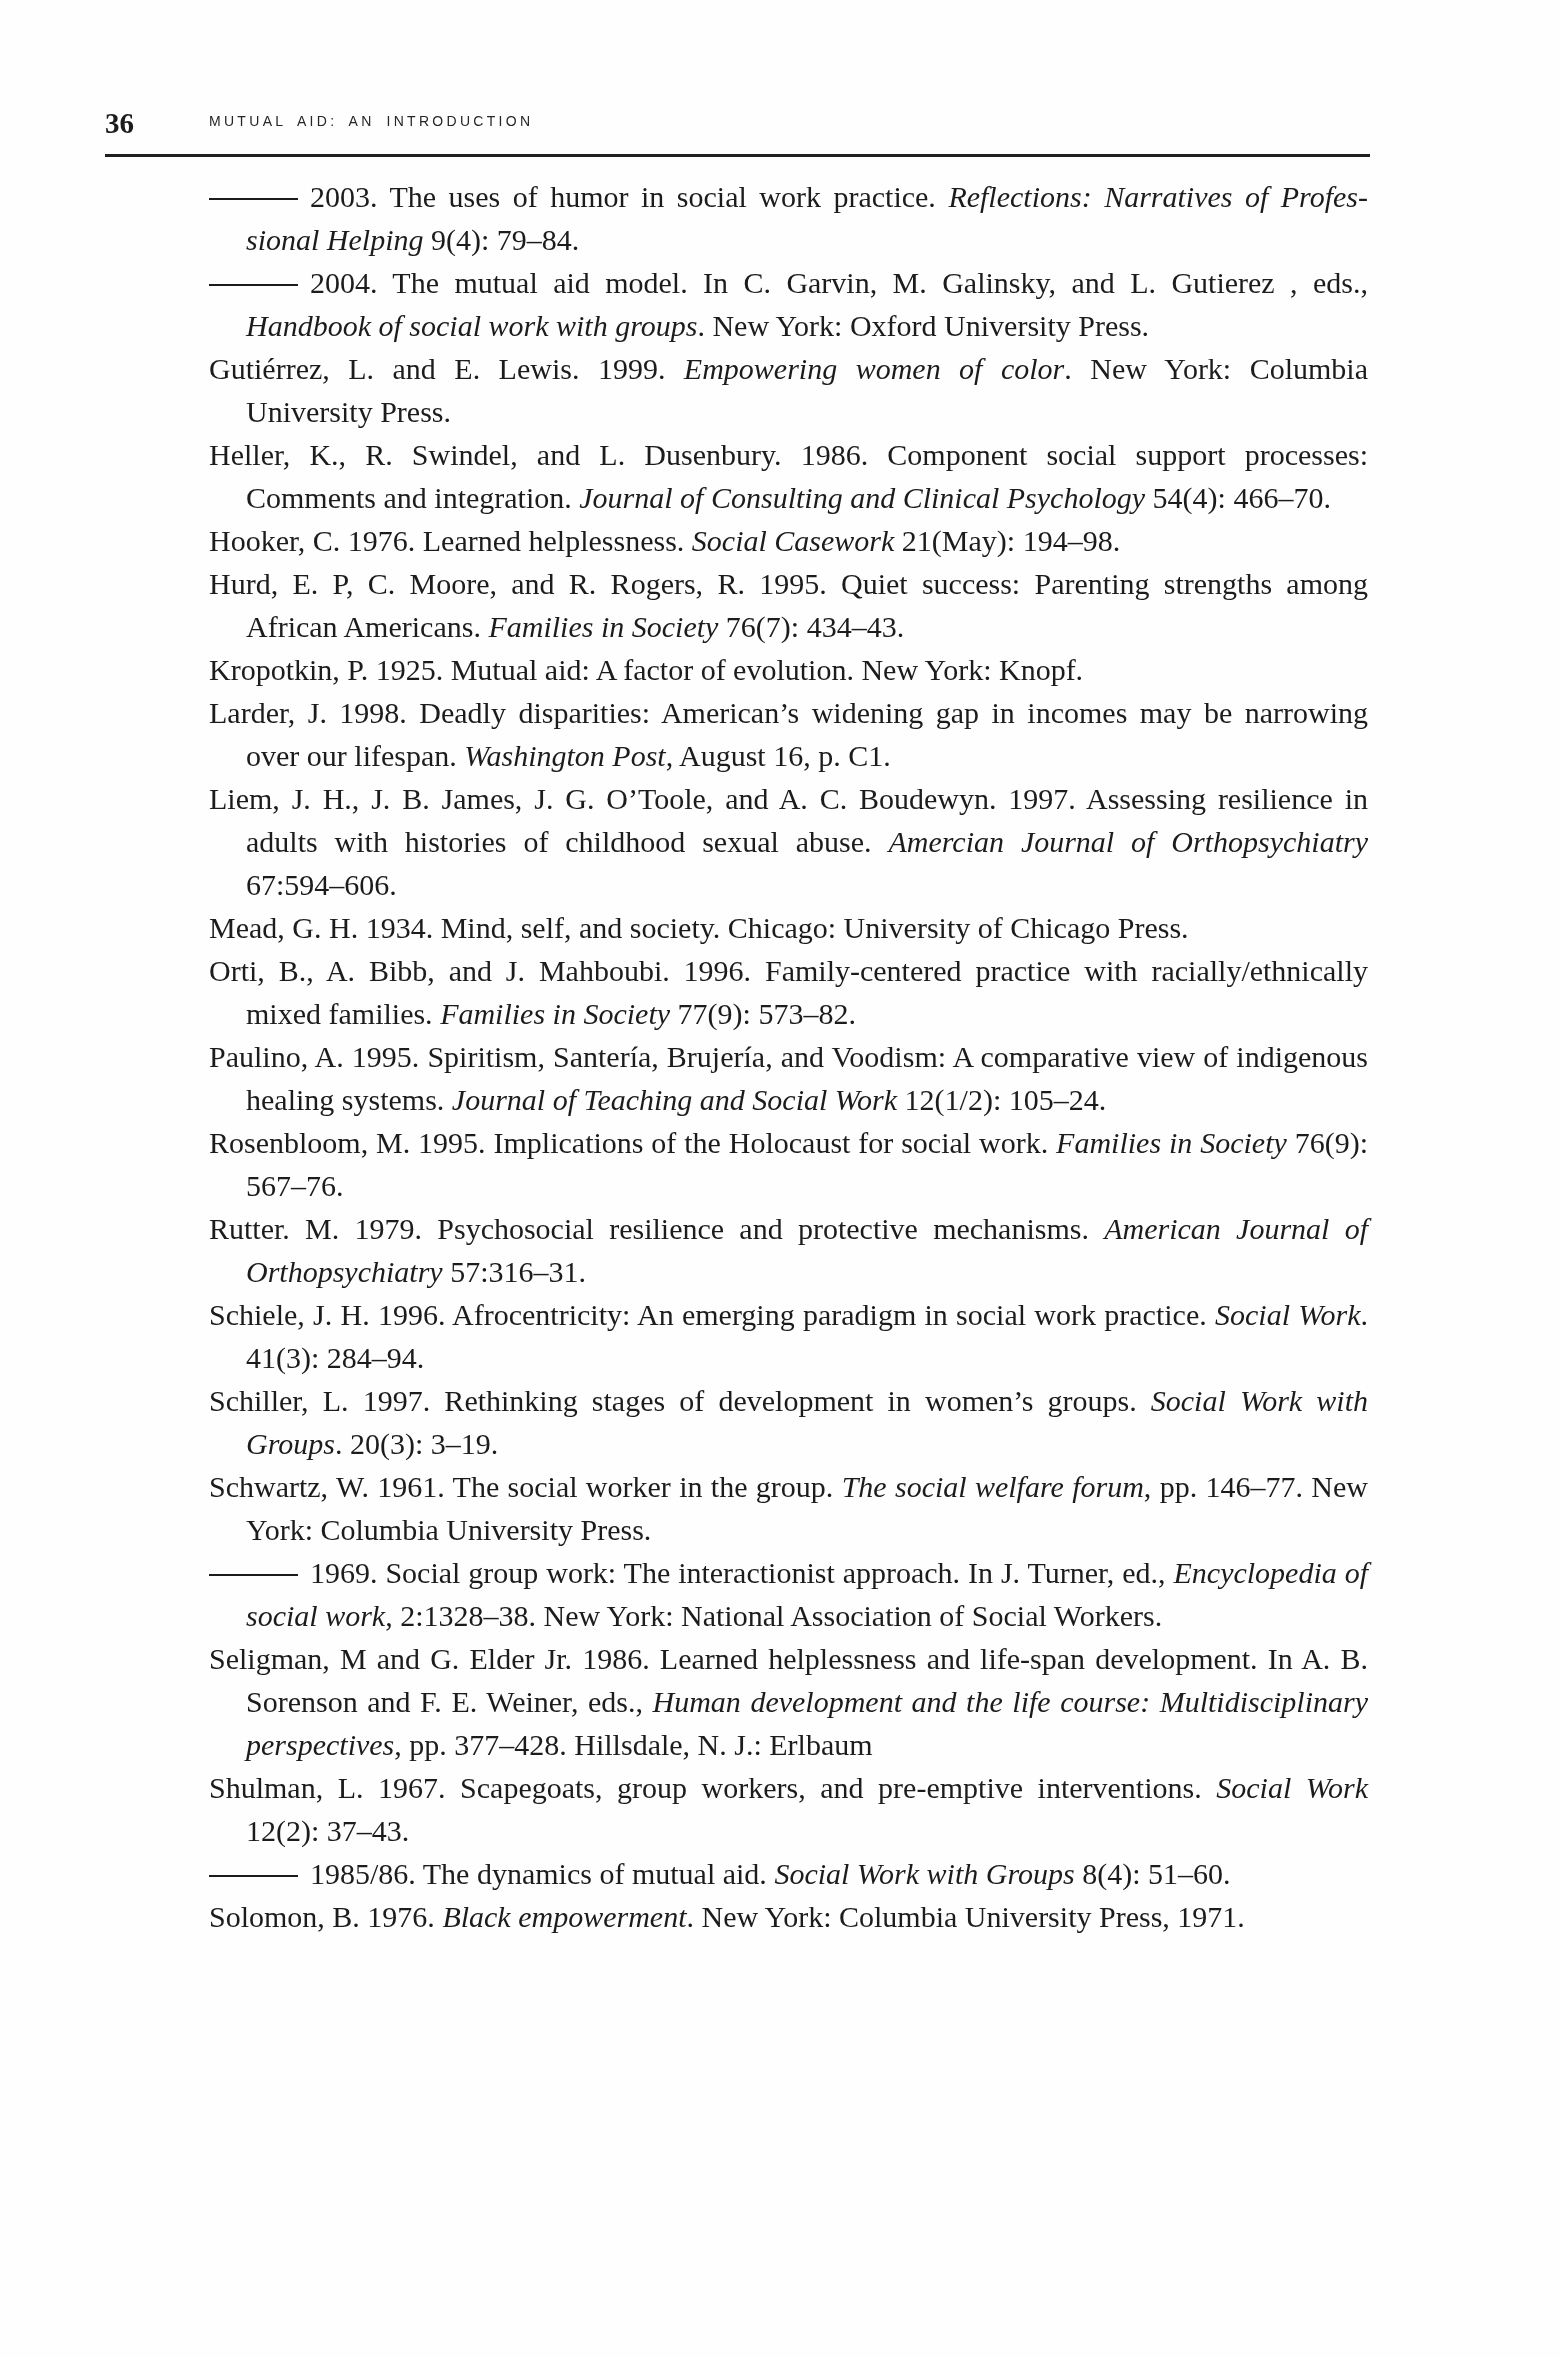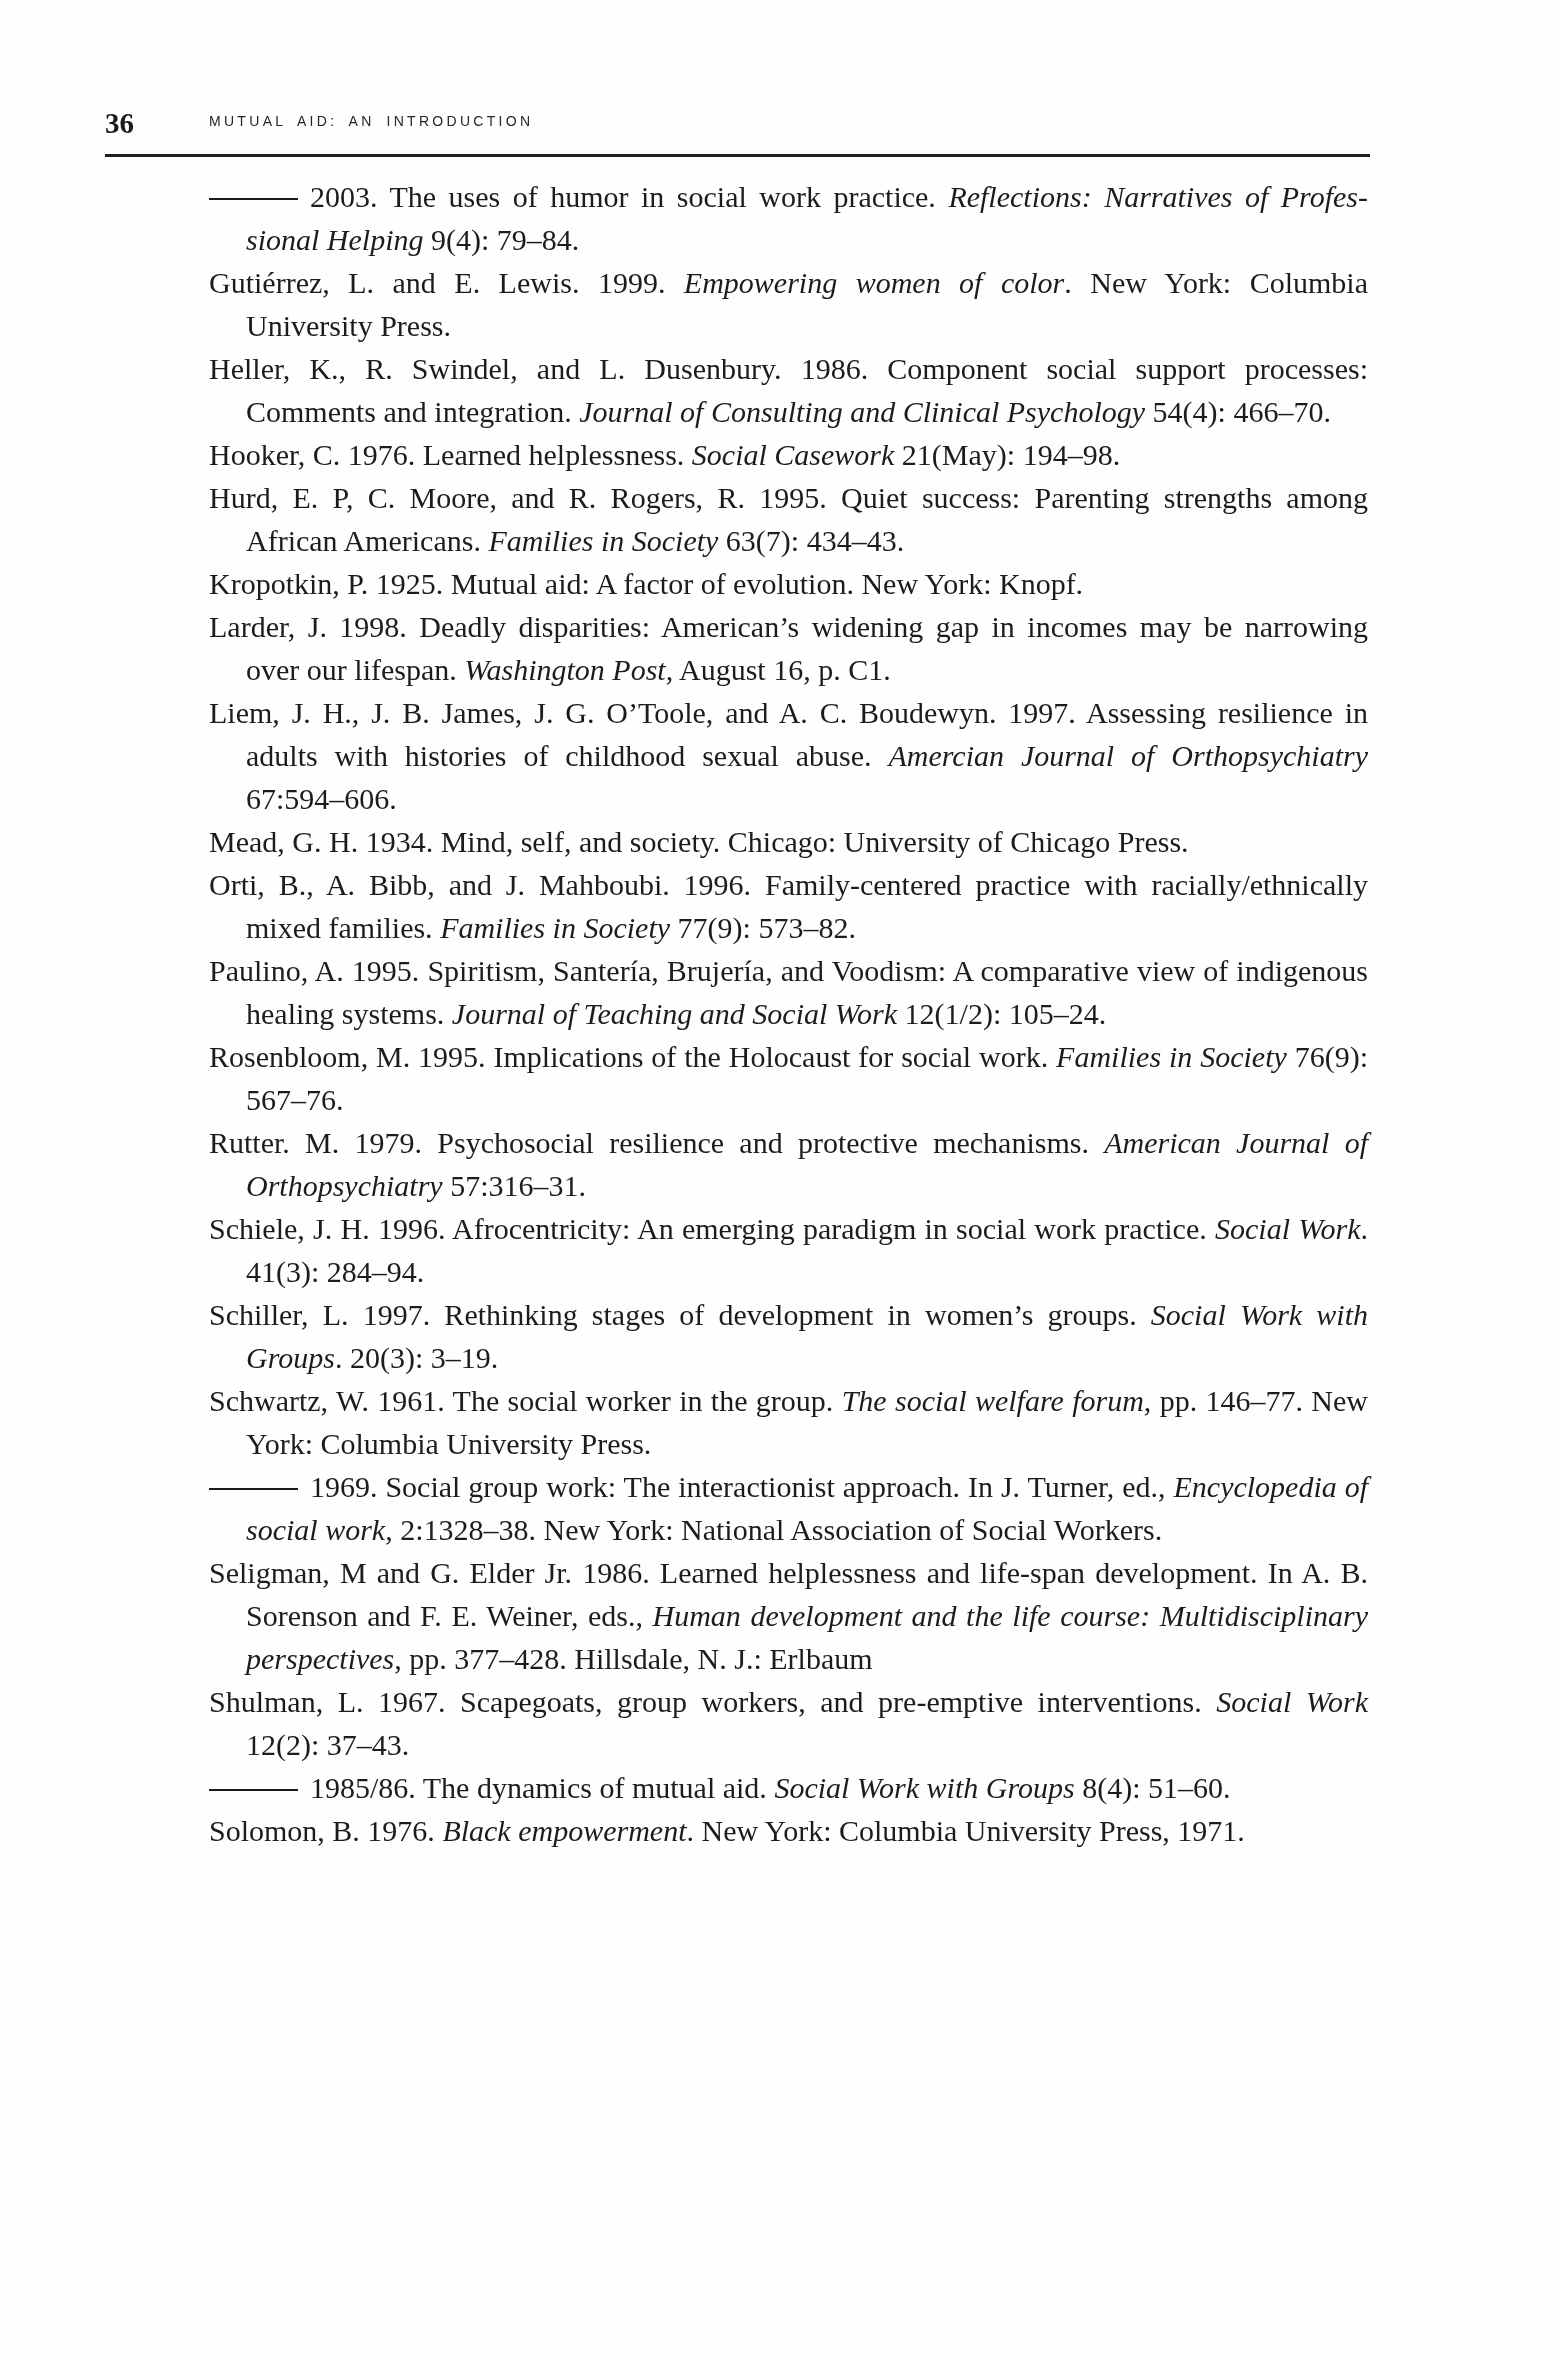--- a/index.html
+++ b/index.html
@@ -72,24 +72,25 @@
 </style>
 </head>
 <body>
 
 <div class="page">
   <div class="page-number">36</div>
   <div class="running-head">MUTUAL AID: AN INTRODUCTION</div>
   <div class="header-rule"></div>
   <div class="refs">
       <p class="ref"><span class="em-rule"></span><span>2003. The uses of humor in social work practice. </span><span class="it">Reflections: Narratives of Profes­sional Helping</span><span> 9(4): 79–84.</span></p>
+      <p class="ref"><span class="em-rule"></span><span>2004. The mutual aid model. In C. Garvin, M. Galinsky, and L. Gutierez , eds., </span><span class="it">Handbook of social work with groups</span><span>. New York: Oxford University Press.</span></p>
       <p class="ref"><span>Gutiérrez, L. and E. Lewis. 1999. </span><span class="it">Empowering women of color</span><span>. New York: Columbia University Press.</span></p>
       <p class="ref"><span>Heller, K., R. Swindel, and L. Dusenbury. 1986. Component social support processes: Comments and integration. </span><span class="it">Journal of Consulting and Clinical Psychology</span><span> 54(4): 466–70.</span></p>
       <p class="ref"><span>Hooker, C. 1976. Learned helplessness. </span><span class="it">Social Casework</span><span> 21(May): 194–98.</span></p>
-      <p class="ref"><span>Hurd, E. P, C. Moore, and R. Rogers, R. 1995. Quiet success: Parenting strengths among African Americans. </span><span class="it">Families in Society</span><span> 63(7): 434–43.</span></p>
+      <p class="ref"><span>Hurd, E. P, C. Moore, and R. Rogers, R. 1995. Quiet success: Parenting strengths among African Americans. </span><span class="it">Families in Society</span><span> 76(7): 434–43.</span></p>
       <p class="ref"><span>Kropotkin, P. 1925. Mutual aid: A factor of evolution. New York: Knopf.</span></p>
       <p class="ref"><span>Larder, J. 1998. Deadly disparities: American’s widening gap in incomes may be narrow­ing over our lifespan. </span><span class="it">Washington Post</span><span>, August 16, p. C1.</span></p>
       <p class="ref"><span>Liem, J. H., J. B. James, J. G. O’Toole, and A. C. Boudewyn. 1997. Assessing resilience in adults with histories of childhood sexual abuse. </span><span class="it">Amercian Journal of Orthopsychiatry</span><span> 67:594–606.</span></p>
       <p class="ref"><span>Mead, G. H. 1934. Mind, self, and society. Chicago: University of Chicago Press.</span></p>
       <p class="ref"><span>Orti, B., A. Bibb, and J. Mahboubi. 1996. Family-centered practice with racially/ethnically mixed families. </span><span class="it">Families in Society</span><span> 77(9): 573–82.</span></p>
       <p class="ref"><span>Paulino, A. 1995. Spiritism, Santería, Brujería, and Voodism: A comparative view of in­digenous healing systems. </span><span class="it">Journal of Teaching and Social Work</span><span> 12(1/2): 105–24.</span></p>
       <p class="ref"><span>Rosenbloom, M. 1995. Implications of the Holocaust for social work. </span><span class="it">Families in Society</span><span> 76(9): 567–76.</span></p>
       <p class="ref"><span>Rutter. M. 1979. Psychosocial resilience and protective mechanisms. </span><span class="it">American Journal of Orthopsychiatry</span><span> 57:316–31.</span></p>
       <p class="ref"><span>Schiele, J. H. 1996. Afrocentricity: An emerging paradigm in social work practice. </span><span class="it">Social Work</span><span>. 41(3): 284–94.</span></p>
       <p class="ref"><span>Schiller, L. 1997. Rethinking stages of development in women’s groups. </span><span class="it">Social Work with Groups</span><span>. 20(3): 3–19.</span></p>

